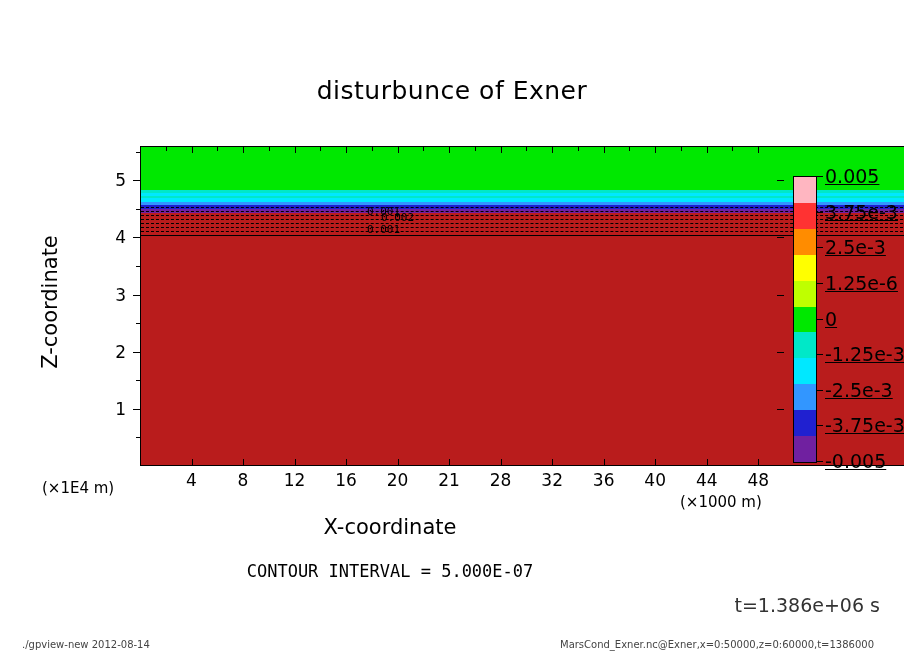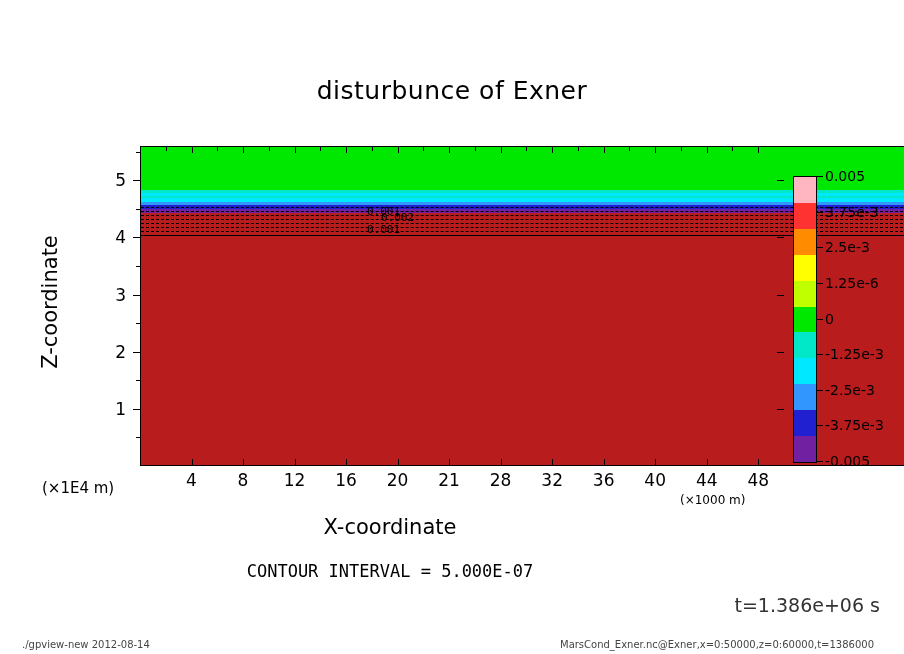--- a/index.html
+++ b/index.html
@@ -33,27 +33,27 @@
   .xlabel{position:absolute;top:470px;font-size:17px;transform:translateX(-50%);}
   .ytick{position:absolute;left:133px;width:7px;height:0;border-top:1.3px solid #000;}
   .ytick-r{position:absolute;left:777px;width:7px;height:0;border-top:1.3px solid #000;}
   .ylabel{position:absolute;font-size:17px;transform:translateY(-50%);text-align:right;width:30px;}
 
   #ylabel-title{left:-60px;top:290px;width:220px;text-align:center;font-size:21px;
                 transform:rotate(-90deg);}
   #xlabel-title{left:0;top:515px;width:780px;text-align:center;font-size:21px;}
 
   #unit-left{left:42px;top:479px;font-size:15px;}
-  #unit-right{left:680px;top:493px;font-size:12px;}
+  #unit-right{left:680px;top:493px;font-size:15px;}
 
   
   #cbar{left:793px;top:176px;width:22px;height:285px;border:1px solid #000;box-sizing:content-box;}
   #cbar div{width:100%;}
   .cbtick{position:absolute;left:817px;width:6px;height:0;border-top:1px solid #000;}
-  .cbtxt{position:absolute;left:825px;font-size:14px;transform:translateY(-50%);white-space:nowrap;}
+  .cbtxt{position:absolute;left:825px;font-size:19px;transform:translateY(-50%);white-space:nowrap;text-decoration:underline;}
 
   
   #contour-interval{left:0;top:561px;width:780px;text-align:center;font-size:17px;
                     font-family:"DejaVu Sans Mono",monospace;}
   #time-text{left:0;top:594px;width:880px;text-align:right;font-size:19px;color:#333;}
   #foot-left{left:22px;top:639px;font-size:10px;color:#444;}
   #foot-right{left:560px;top:639px;font-size:10px;color:#444;width:320px;text-align:left;}
 </style>
 </head>
 <body>

